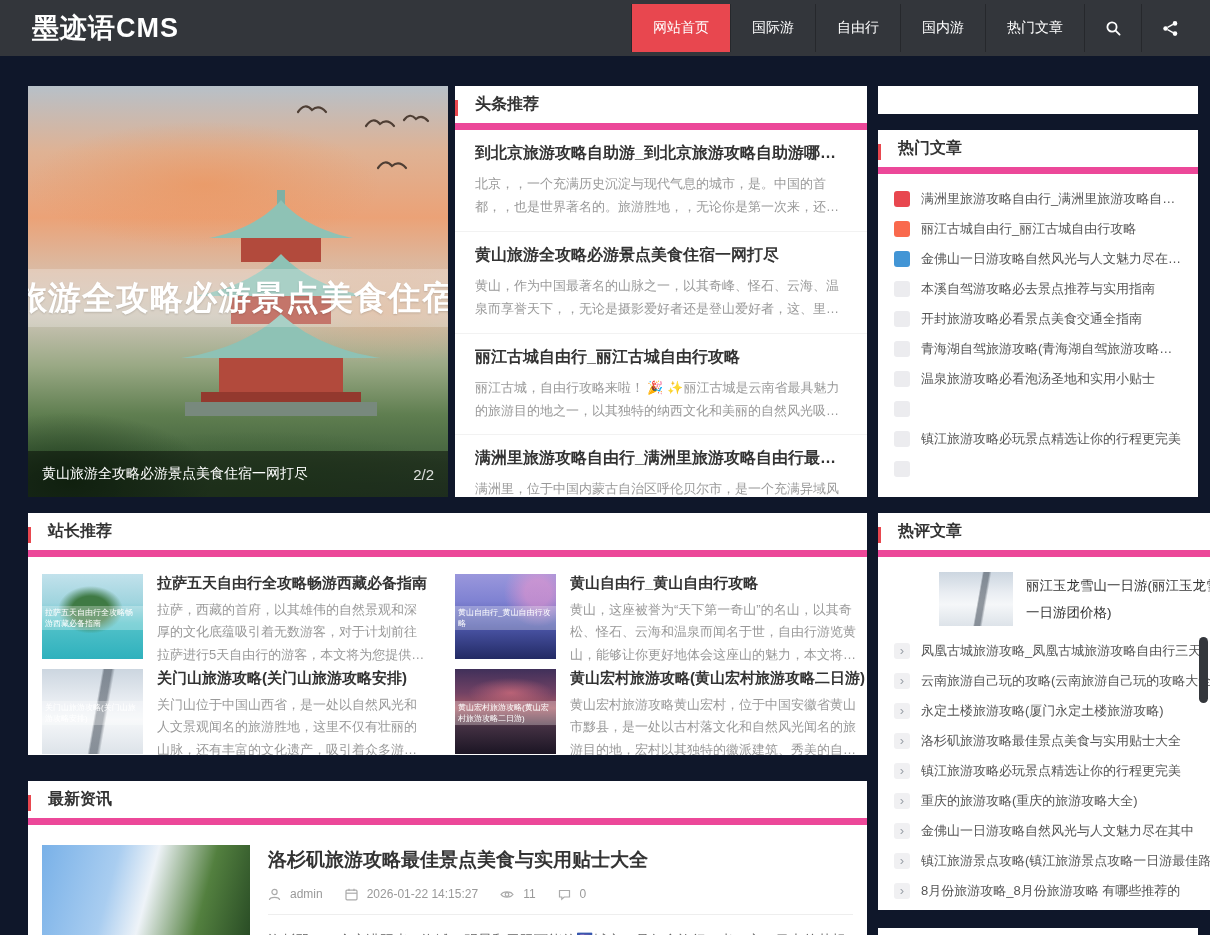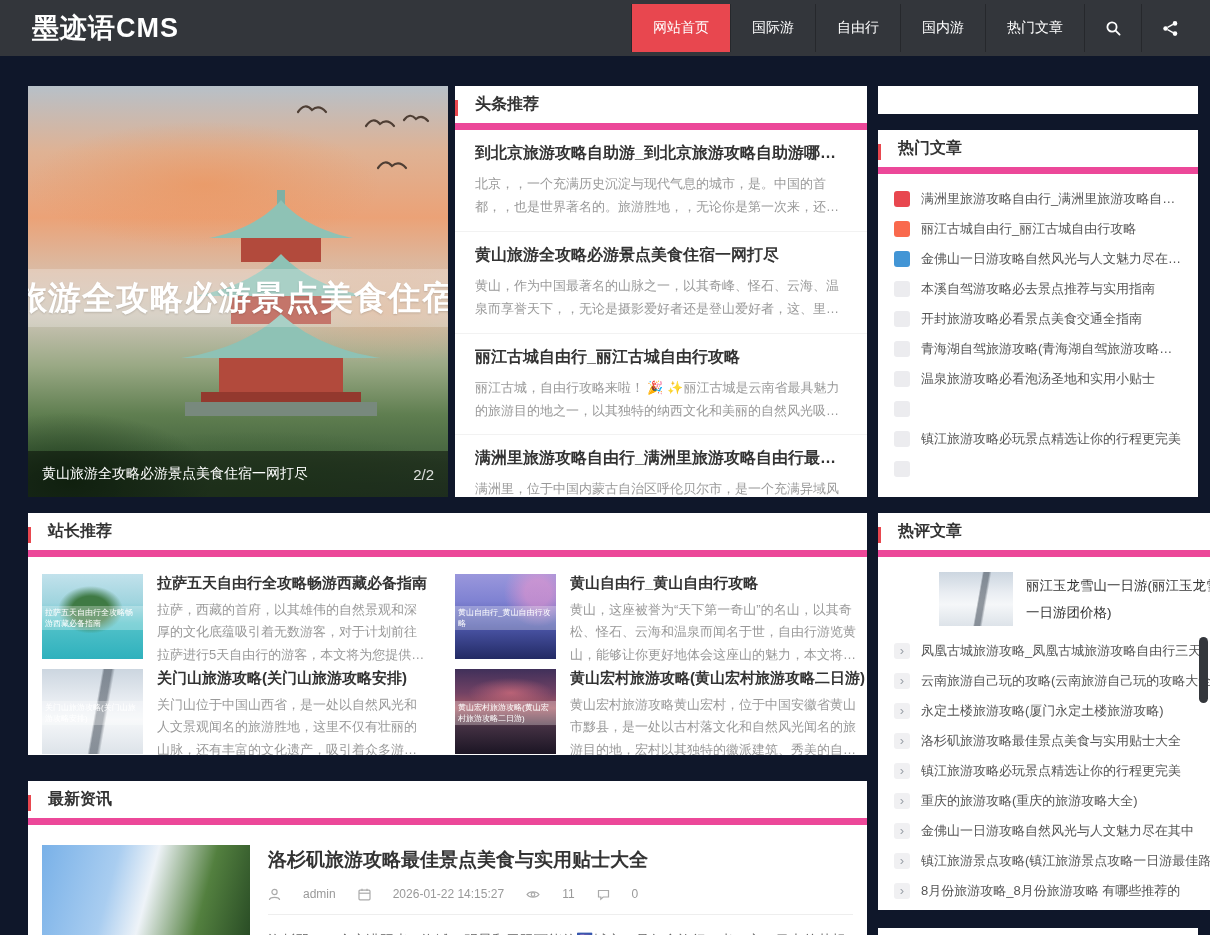--- a/index.html
+++ b/index.html
@@ -88,21 +88,21 @@
   .chev { width:16px; height:16px; border-radius:3px; background:#f0f0f2; color:#9aa0a8; font-size:13px; line-height:15px; text-align:center; margin-right:11px; flex:none; }
   .hc-row span.t { font-size:13px; color:#555; flex:1; white-space:nowrap; overflow:hidden; text-overflow:ellipsis; }
 
   
   .latest { left:28px; top:781px; width:839px; height:200px; }
   .art { display:flex; padding:20px 14px 0; }
   .art-thumb { position:relative; width:208px; height:140px; flex:none; margin-right:18px; overflow:hidden; cursor:pointer; }
   .art-body { flex:1; min-width:0; }
   .art-title { font-size:19px; font-weight:bold; color:#333; margin:2px 0 14px; cursor:pointer; }
   .art-meta { display:flex; align-items:center; gap:22px; color:#999; font-size:12px; padding-bottom:13px; border-bottom:1px solid #eee; }
-  .mi { display:flex; align-items:center; gap:22px; }
+  .mi { display:flex; align-items:center; gap:9px; }
   .mi svg { display:block; }
   .art-ex { margin-top:13px; font-size:14px; color:#666; line-height:1.8; }
 
   .sliver { left:878px; top:928px; width:320px; height:10px; }
   .scroll-thumb { position:absolute; left:1199px; top:637px; width:9px; height:66px; background:#34373c; border-radius:5px; cursor:pointer; }
 </style>
 </head>
 <body>
 
 <div class="page">

